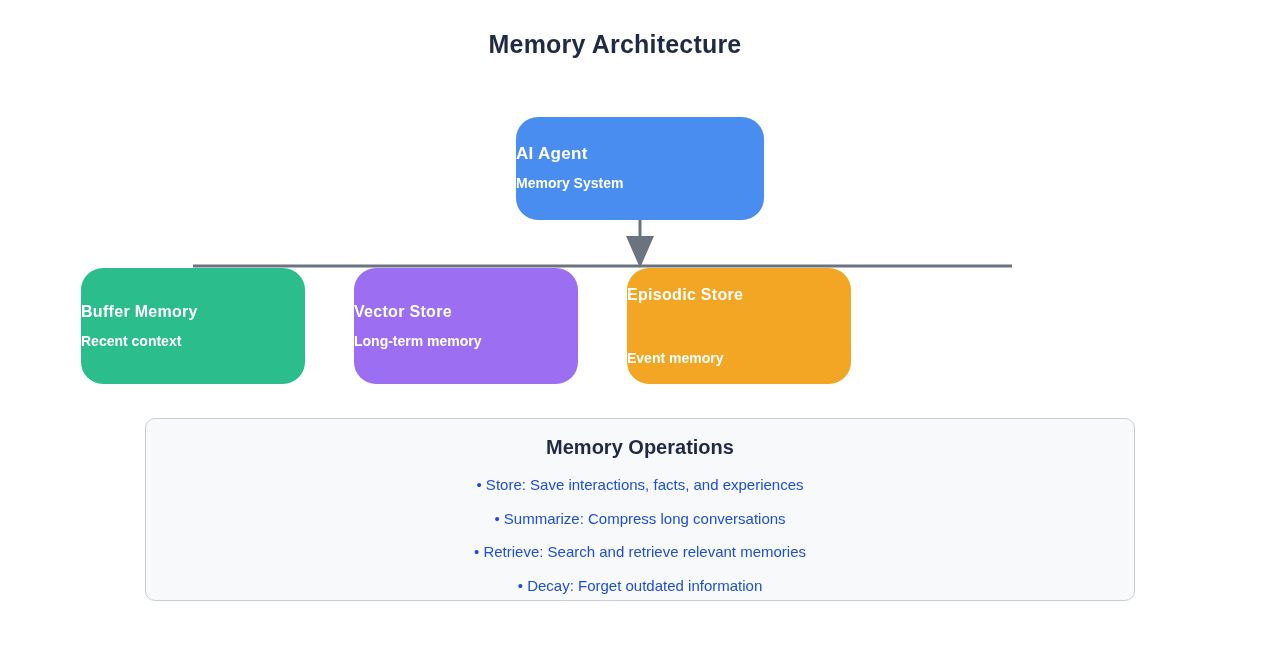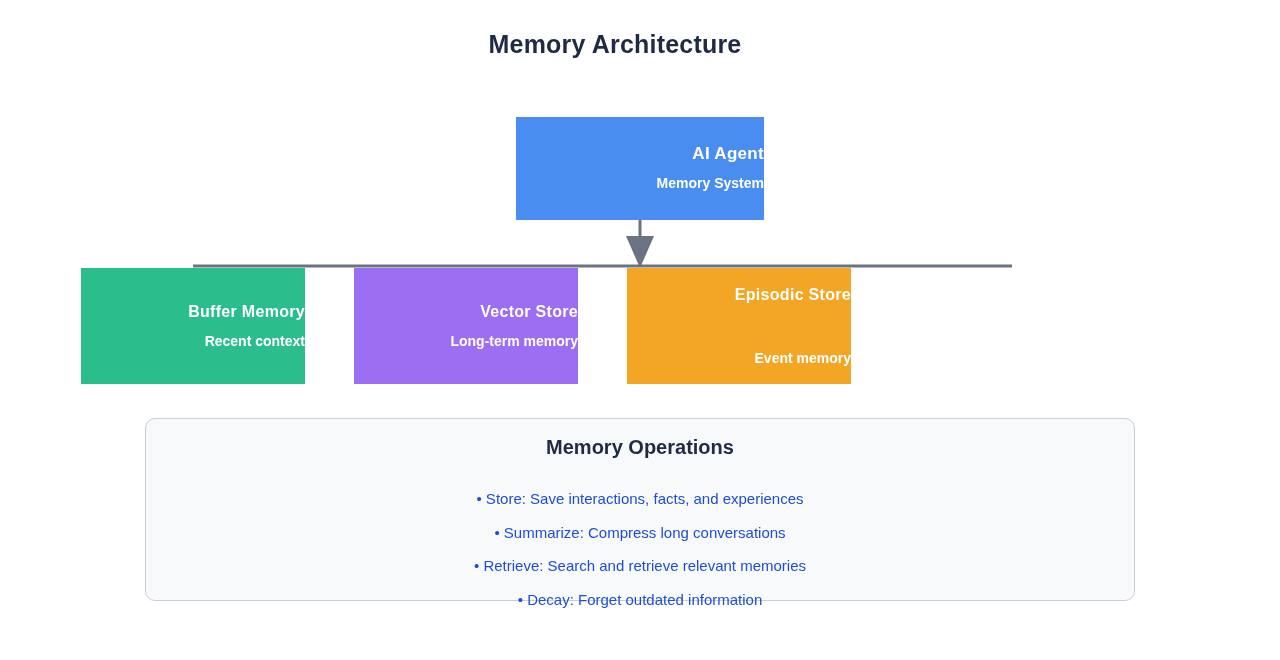--- a/index.html
+++ b/index.html
@@ -35,25 +35,25 @@
     position: absolute;
     left: 0;
     top: 0;
     width: 1280px;
     height: 660px;
     pointer-events: none;
   }
   
   .node-box {
     position: absolute;
-    border-radius: 0;
+    border-radius: 22px;
     box-sizing: border-box;
     display: flex;
     flex-direction: column;
-    align-items: flex-end;
+    align-items: flex-start;
     justify-content: center;
     color: #ffffff;
   }
   .node-title {
     font-size: 16px;
     font-weight: bold;
     line-height: 1.1;
     letter-spacing: 0.3px;
   }
   .node-subtitle {
@@ -96,21 +96,21 @@
     border-radius: 10px;
     display: flex;
     flex-direction: column;
     align-items: center;
     padding-top: 17px;
   }
   .ops-title {
     font-size: 20px;
     font-weight: bold;
     color: #1f2a44;
-    margin-bottom: 32px;
+    margin-bottom: 18px;
   }
   .ops-item {
     font-size: 15px;
     color: #1d4ed8;
     line-height: 1.1;
     margin-bottom: 17px;
     text-align: center;
   }
 </style>
 </head>

